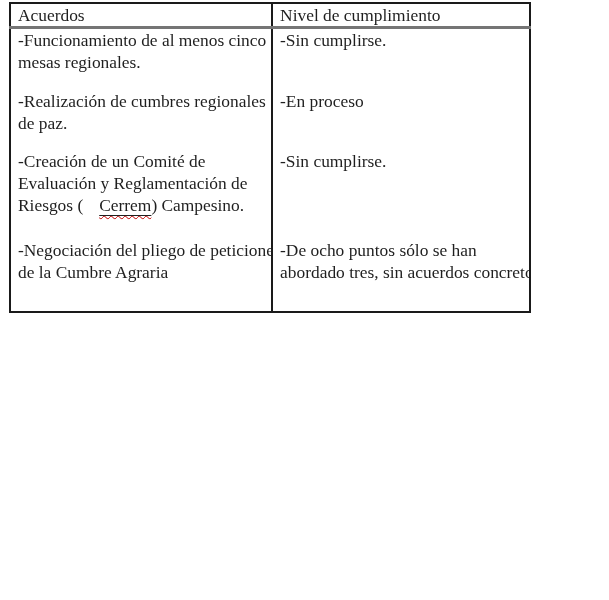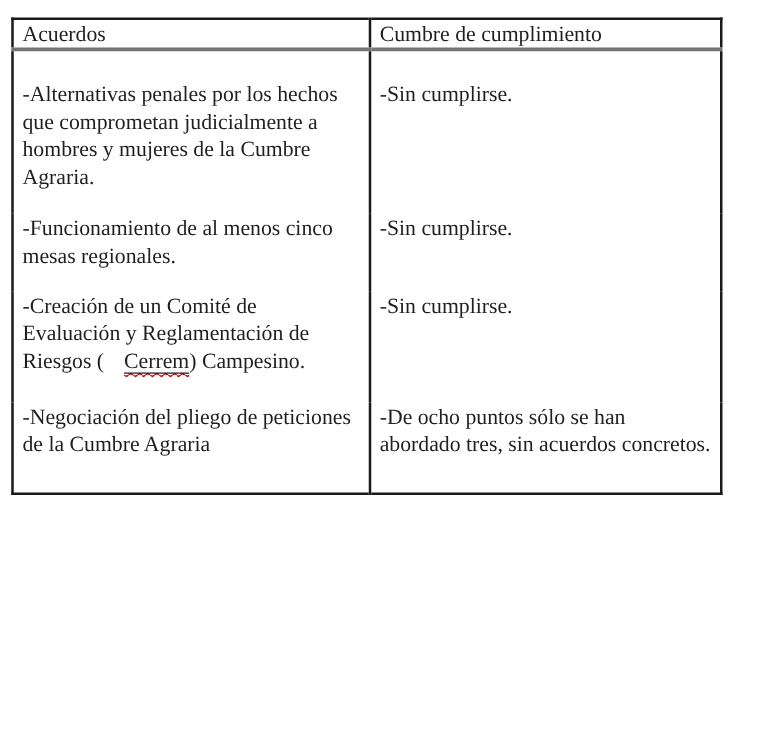--- a/index.html
+++ b/index.html
@@ -15,22 +15,22 @@
     width: 609px;
     height: 600px;
     background: var(--page_bg);
     font-family: "Liberation Serif", "DejaVu Serif", serif;
     color: var(--text);
     overflow: hidden;
   }
   table.doc-table {
     position: absolute;
     left: 9px;
-    top: 14px;
-    width: 569px;
+    top: 2px;
+    width: 522px;
     border-collapse: collapse;
     table-layout: fixed;
     border: 2px solid var(--border);
   }
   col.c1 { width: 50.4%; }
   th, td {
     font-weight: normal;
     text-align: left;
     vertical-align: top;
     padding: 0 4px 0 7px;
@@ -66,35 +66,33 @@
 
 <div class="page">
   <table class="doc-table">
     <colgroup>
         <col class="c1">
         <col class="c2">
       </colgroup>
     <thead>
       <tr>
         <th>Acuerdos</th>
-        <th class="col2">Cumbre de cumplimiento</th>
+        <th class="col2">Nivel de cumplimiento</th>
       </tr>
     </thead>
     <tbody>
-      <tr class="r1">
-        <td>-Alternativas penales por los hechos
-que comprometan judicialmente a
-hombres y mujeres de la Cumbre
-Agraria.</td>
-        <td class="col2">-Sin cumplirse.</td>
-      </tr>
       <tr class="r4">
         <td>-Funcionamiento de al menos cinco
 mesas regionales.</td>
         <td class="col2">-Sin cumplirse.</td>
+      </tr>
+      <tr class="r5">
+        <td>-Realización de cumbres regionales
+de paz.</td>
+        <td class="col2">-En proceso</td>
       </tr>
       <tr class="r6">
         <td><span>-Creación de un Comité de
 Evaluación y Reglamentación de
 Riesgos (</span><span class="misspell"><span class="misspell-inner">Cerrem</span></span><span>) Campesino.</span></td>
         <td class="col2">-Sin cumplirse.</td>
       </tr>
       <tr class="r7">
         <td>-Negociación del pliego de peticiones
 de la Cumbre Agraria</td>

